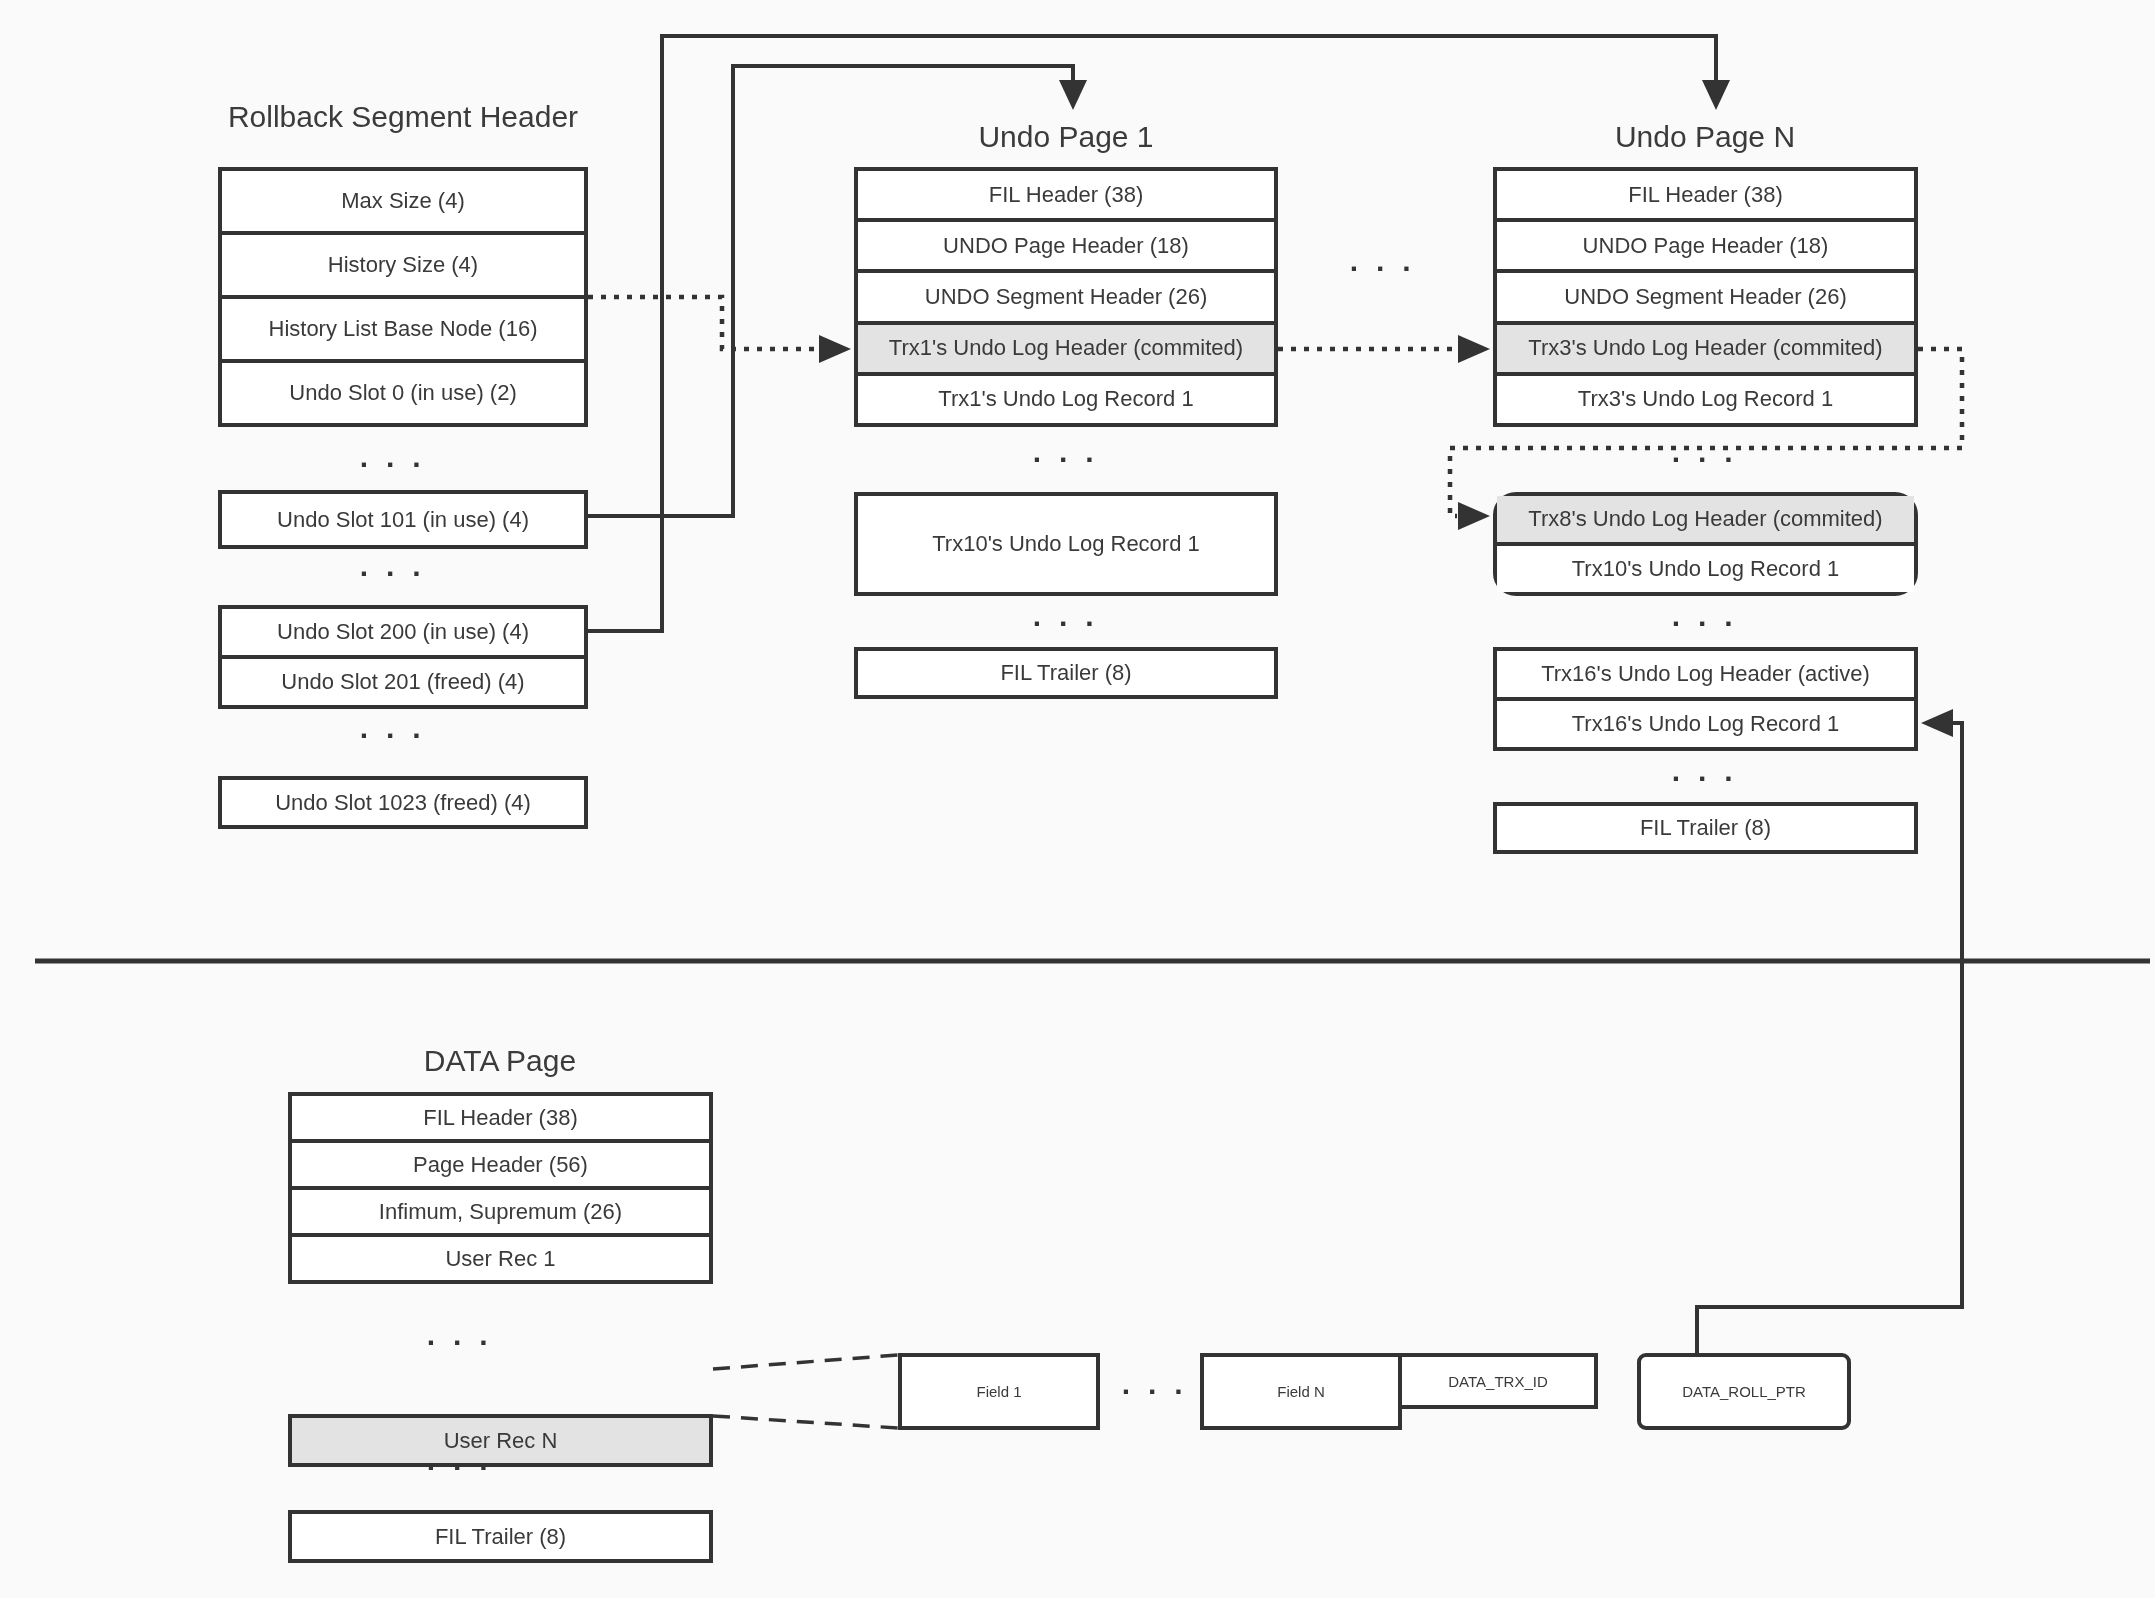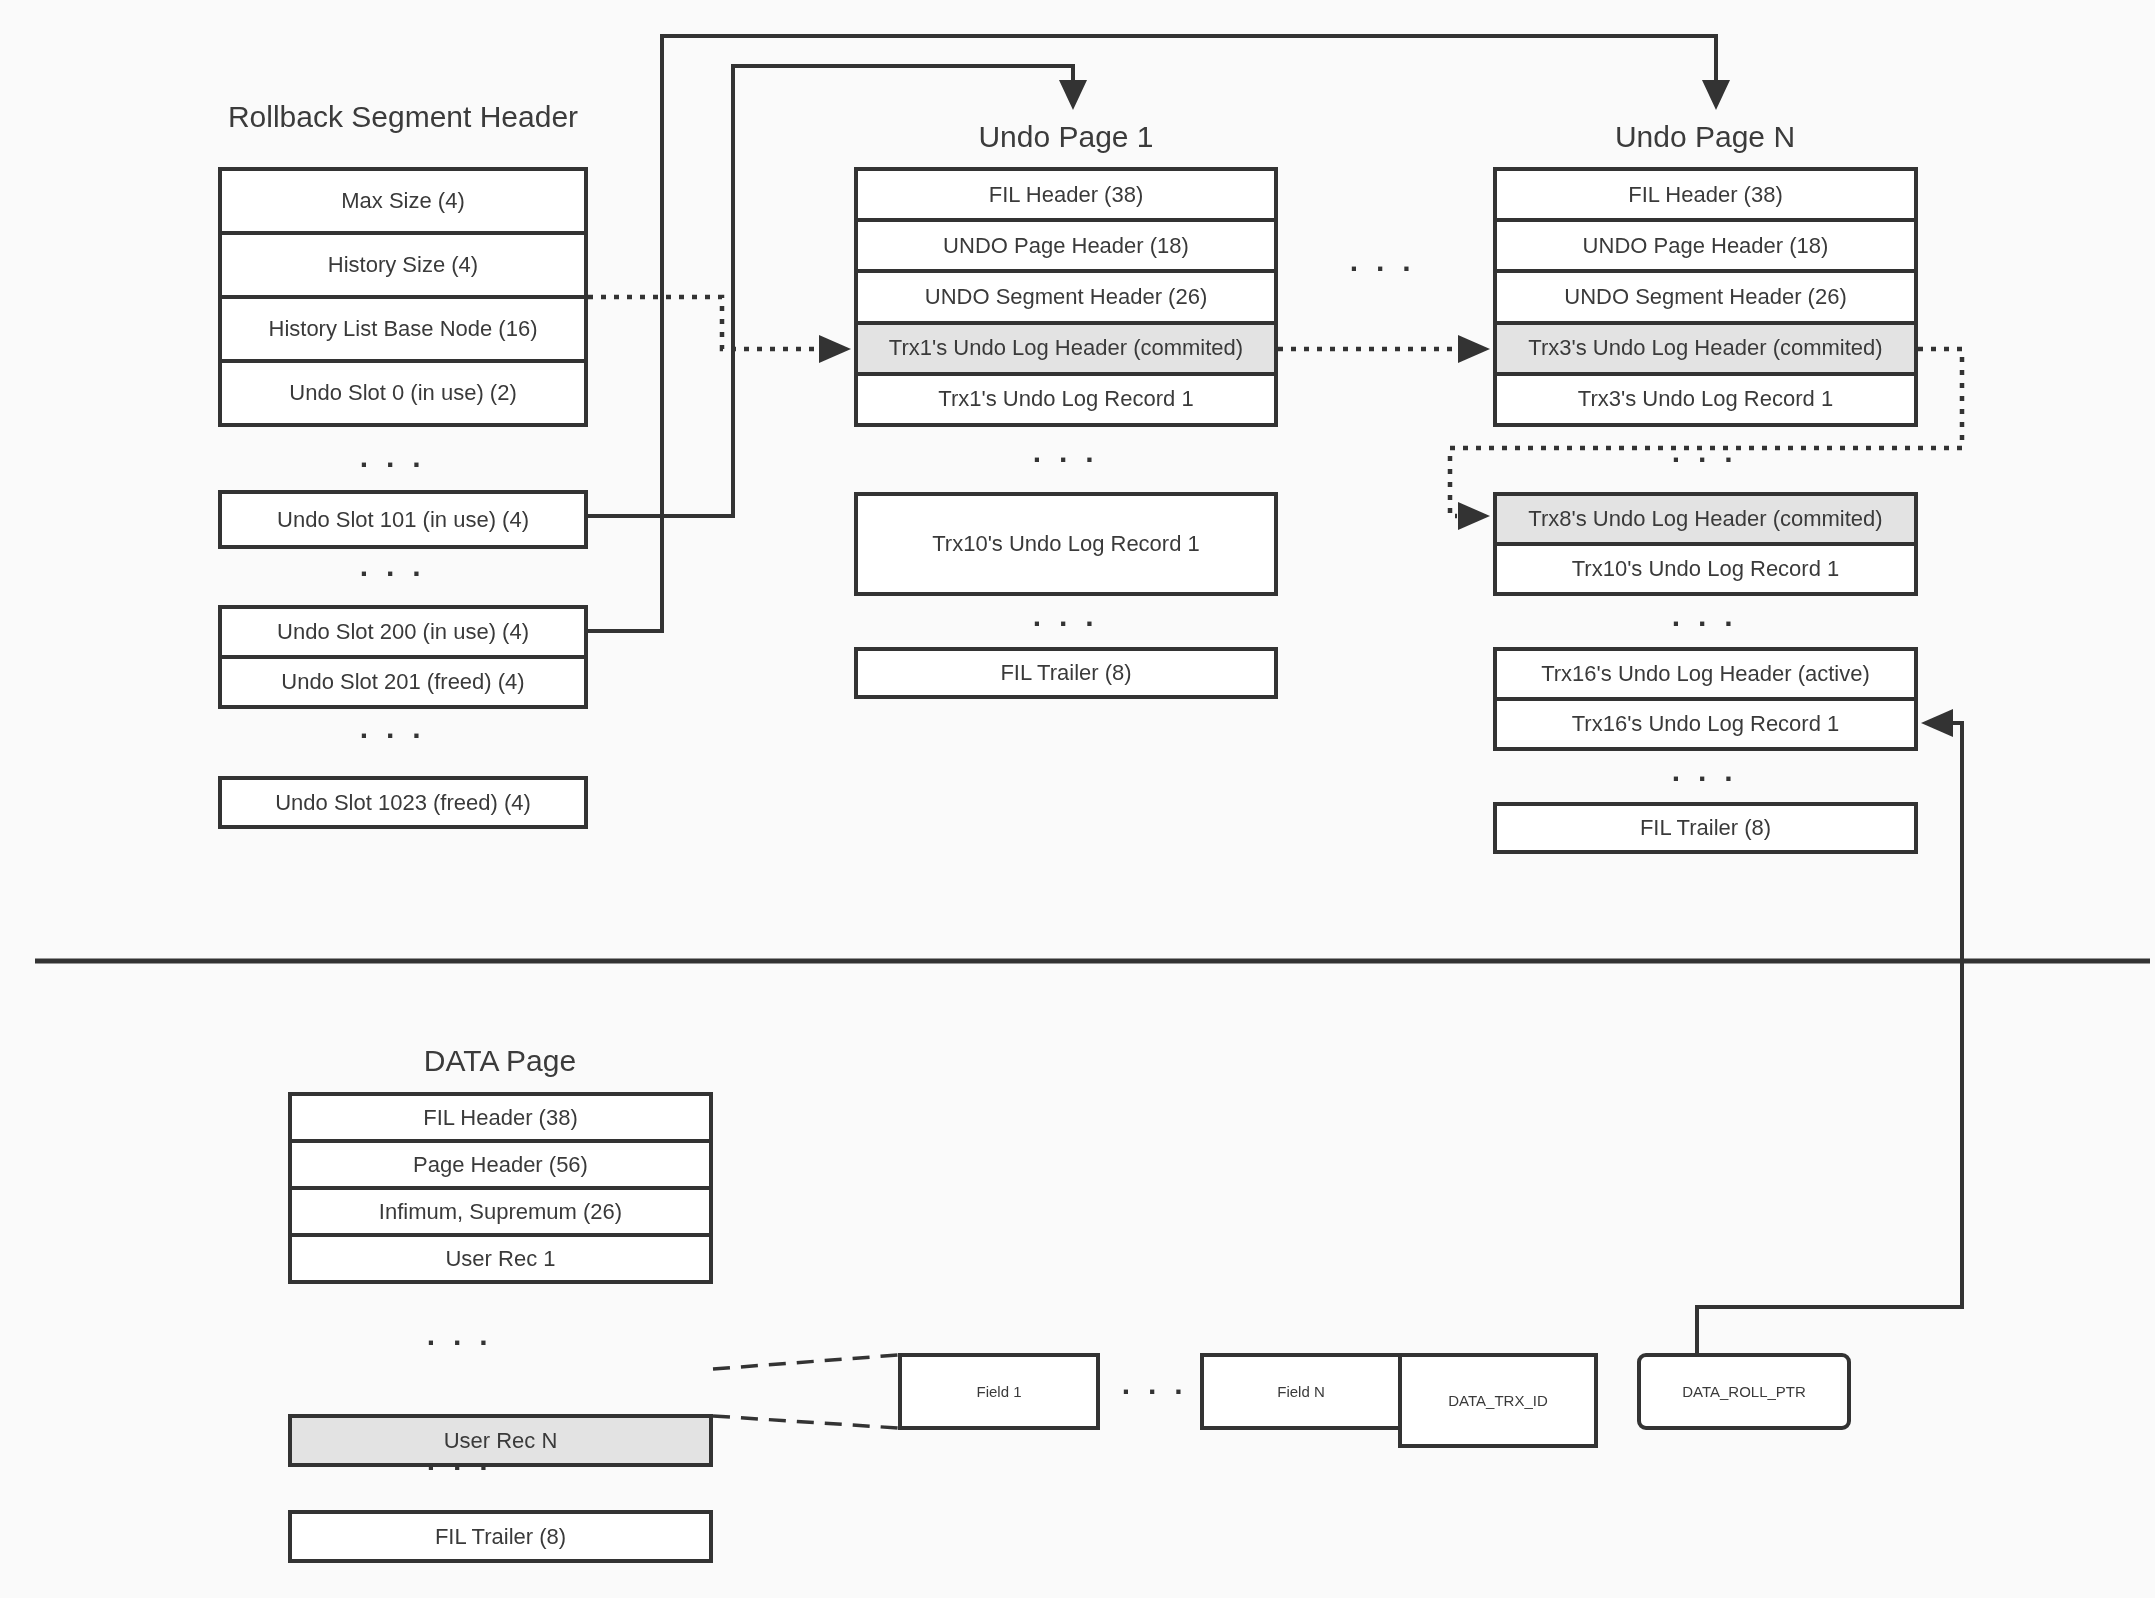--- a/index.html
+++ b/index.html
@@ -104,21 +104,21 @@
   <div class="stack" style="left:1493px; top:167px; width:425px; height:260px;">
     <div class="row">FIL Header (38)</div>
     <div class="row">UNDO Page Header (18)</div>
     <div class="row">UNDO Segment Header (26)</div>
     <div class="row hl">Trx3's Undo Log Header (commited)</div>
     <div class="row">Trx3's Undo Log Record 1</div>
   </div>
 
   <div class="dots" style="left:1625px; top:446px;">· · ·</div>
 
-  <div class="stack" style="left:1493px; top:492px; width:425px; height:104px;">
+  <div class="stack" style="left:1493px; top:492px; width:425px; height:104px;border-radius:23px;">
     <div class="row hl">Trx8's Undo Log Header (commited)</div>
     <div class="row">Trx10's Undo Log Record 1</div>
   </div>
 
   <div class="dots" style="left:1625px; top:610px;">· · ·</div>
 
   <div class="stack" style="left:1493px; top:647px; width:425px; height:104px;">
     <div class="row">Trx16's Undo Log Header (active)</div>
     <div class="row">Trx16's Undo Log Record 1</div>
   </div>
@@ -148,21 +148,21 @@
 
   <div class="stack" style="left:288px; top:1510px; width:425px; height:53px;">
     <div class="row">FIL Trailer (8)</div>
   </div>
 
   <div class="cell" style="left:898px; top:1353px; width:202px; height:77px;">Field 1</div>
 
   <div class="dots" style="left:1075px; top:1378px;">· · ·</div>
 
   <div class="cell" style="left:1200px; top:1353px; width:202px; height:77px;">Field N</div>
-  <div class="cell" style="left:1398px; top:1353px; width:200px; height:95px;">DATA_TRX_ID</div>
+  <div class="cell" style="left:1398px; top:1353px; width:200px; height:56px;">DATA_TRX_ID</div>
   <div class="cell" style="left:1637px; top:1353px; width:214px; height:77px;border-radius:9px;">DATA_ROLL_PTR</div>
 
   <svg id="overlay" width="2155" height="1598" viewBox="0 0 2155 1598">
 
     <line class="cn-thick" x1="35" y1="961" x2="2150" y2="961"></line>
 
     <polyline class="cn" points="588,516 733,516 733,66 1073,66 1073,82"></polyline>
     <polygon class="ah" points="1073,110 1059,80 1087,80"></polygon>
 
     <polyline class="cn" points="588,631 662,631 662,36 1716,36 1716,82"></polyline>

